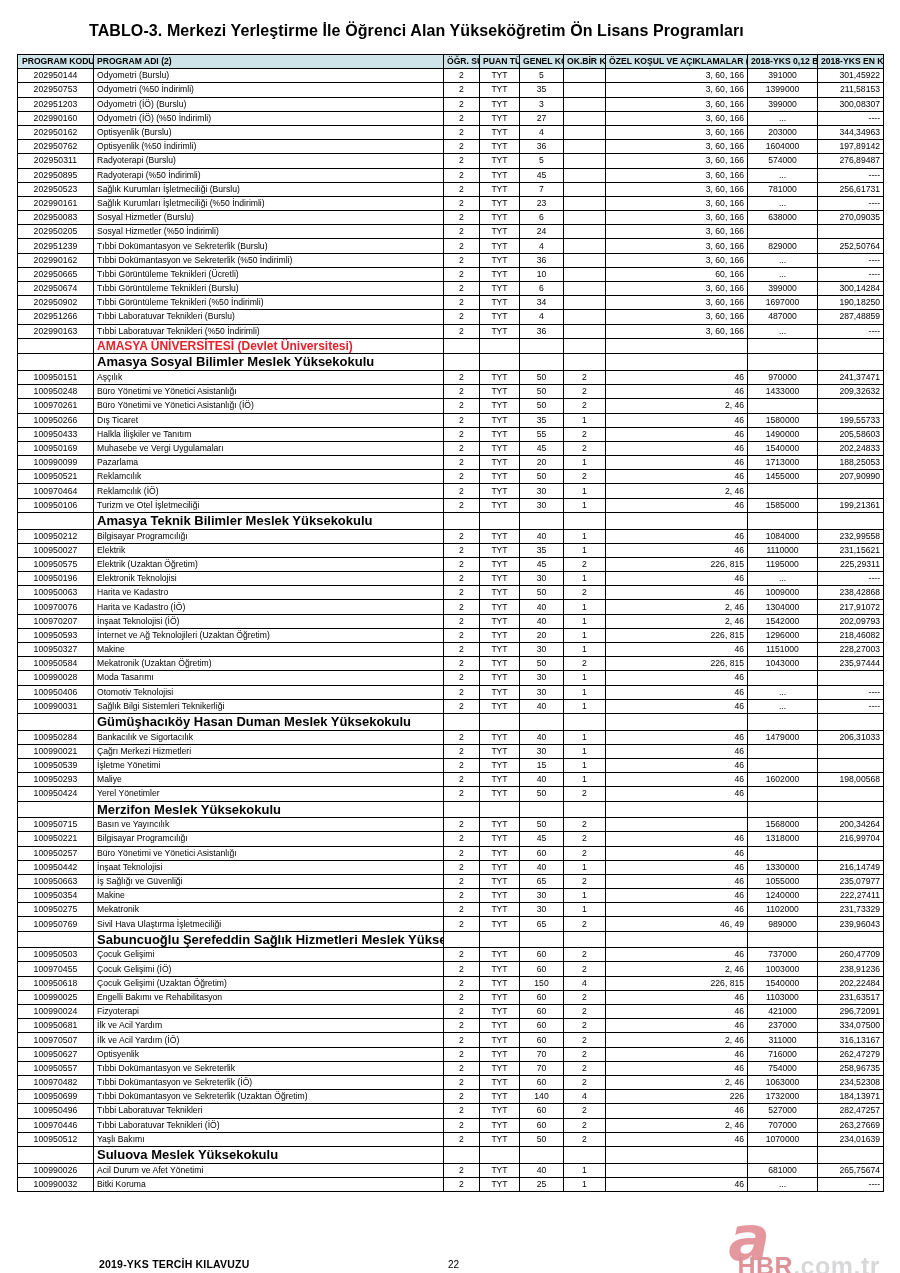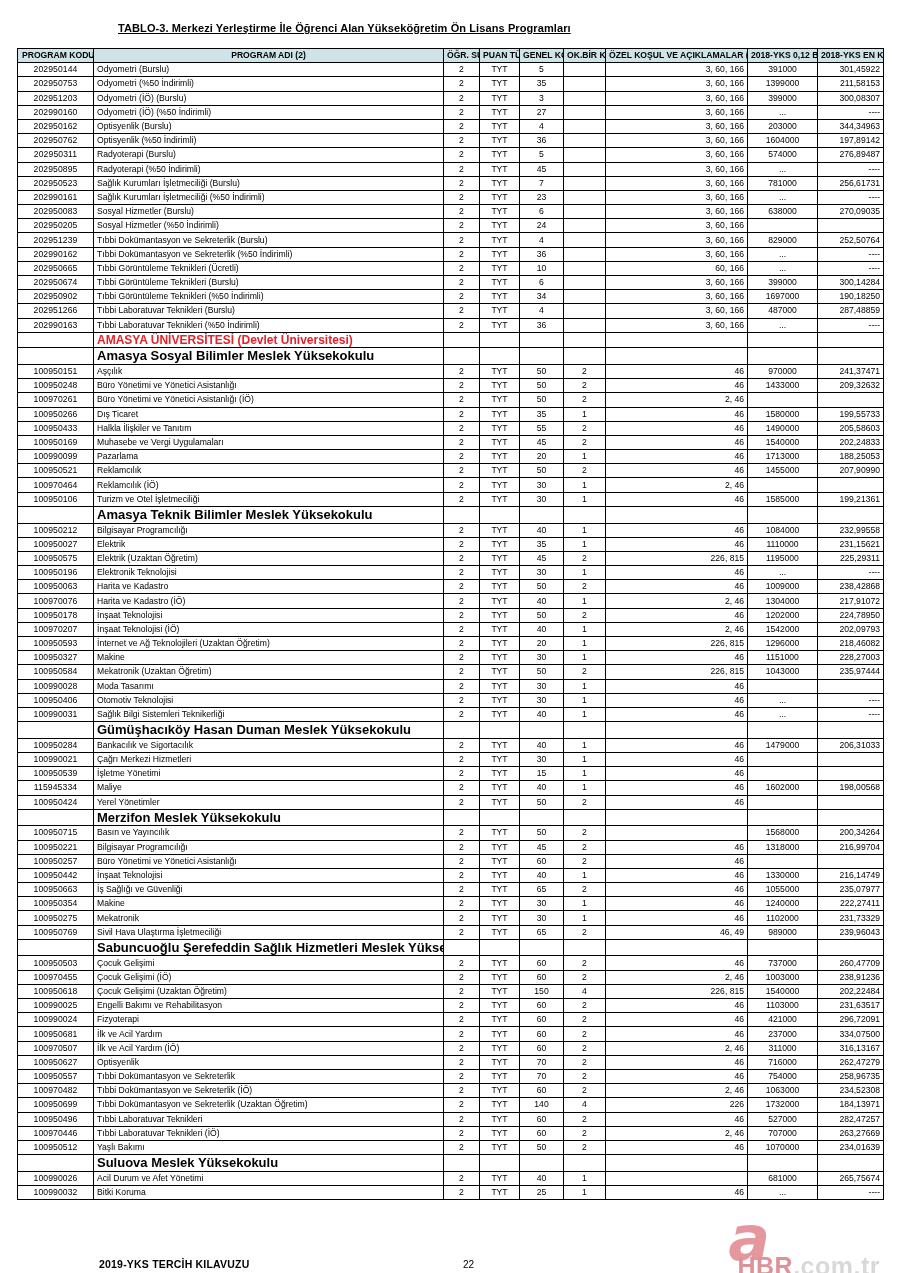--- a/index.html
+++ b/index.html
@@ -11,25 +11,24 @@
     color: #000000;
     overflow: hidden;
   }
   #page {
     position: relative;
     width: 900px; height: 1273px;
     background: #fff;
     padding: 0;
   }
   #doc-title {
-    font-size: 11px;
+    font-size: 16px;
     font-weight: bold;
-    margin: 22px 0 0 118px;
+    margin: 22px 0 0 89px;
     letter-spacing: 0.1px;
-    text-decoration: underline;
   }
   table.grid {
     border-collapse: collapse;
     table-layout: fixed;
     width: 866px;
     margin: 14px 0 0 17px;
     border: 1.6px solid #000;
   }
   table.grid td, table.grid th {
     border: 0.9px solid #000;
@@ -37,21 +36,21 @@
     line-height: 1.05;
     padding: 1px 3px;
     height: 14.2px;
     vertical-align: middle;
     overflow: hidden;
     white-space: nowrap;
   }
   thead th {
     background: #cfe4e9;
     font-weight: bold;
-    text-align: center;
+    text-align: left;
     font-size: 8.3px;
     height: 46px;
     padding: 2px 2px;
     white-space: normal;
     line-height: 1.25;
   }
   thead th.h-kodu { text-align: left; padding-left: 4px; }
   
   col.c-kodu   { width: 76px; }
   col.c-ad     { width: 350px; }
@@ -87,21 +86,21 @@
   }
   #footer-title {
     position: absolute;
     left: 99px; top: 0;
     font-size: 10.5px;
     font-weight: bold;
     letter-spacing: 0.2px;
   }
   #footer-page {
     position: absolute;
-    left: 463px; top: 1px;
+    left: 448px; top: 1px;
     font-size: 10px;
   }
   
   #watermark {
     position: absolute;
     right: 18px;
     top: 1188px;
     width: 220px; height: 72px;
     pointer-events: none;
     opacity: 0.55;
@@ -575,31 +574,20 @@
           <td class="ad">Harita ve Kadastro (İÖ)</td>
           <td class="sure">2</td>
           <td class="puan">TYT</td>
           <td class="genel">40</td>
           <td class="okbir">1</td>
           <td class="ozel">2, 46</td>
           <td class="sira">1304000</td>
           <td class="en">217,91072</td>
         </tr>
         <tr>
-          <td class="kodu">100950178</td>
-          <td class="ad">İnşaat Teknolojisi</td>
-          <td class="sure">2</td>
-          <td class="puan">TYT</td>
-          <td class="genel">50</td>
-          <td class="okbir">2</td>
-          <td class="ozel">46</td>
-          <td class="sira">1202000</td>
-          <td class="en">224,78950</td>
-        </tr>
-        <tr>
           <td class="kodu">100970207</td>
           <td class="ad">İnşaat Teknolojisi (İÖ)</td>
           <td class="sure">2</td>
           <td class="puan">TYT</td>
           <td class="genel">40</td>
           <td class="okbir">1</td>
           <td class="ozel">2, 46</td>
           <td class="sira">1542000</td>
           <td class="en">202,09793</td>
         </tr>
@@ -707,21 +695,21 @@
           <td class="ad">İşletme Yönetimi</td>
           <td class="sure">2</td>
           <td class="puan">TYT</td>
           <td class="genel">15</td>
           <td class="okbir">1</td>
           <td class="ozel">46</td>
           <td class="sira"></td>
           <td class="en"></td>
         </tr>
         <tr>
-          <td class="kodu">115945334</td>
+          <td class="kodu">100950293</td>
           <td class="ad">Maliye</td>
           <td class="sure">2</td>
           <td class="puan">TYT</td>
           <td class="genel">40</td>
           <td class="okbir">1</td>
           <td class="ozel">46</td>
           <td class="sira">1602000</td>
           <td class="en">198,00568</td>
         </tr>
         <tr>

